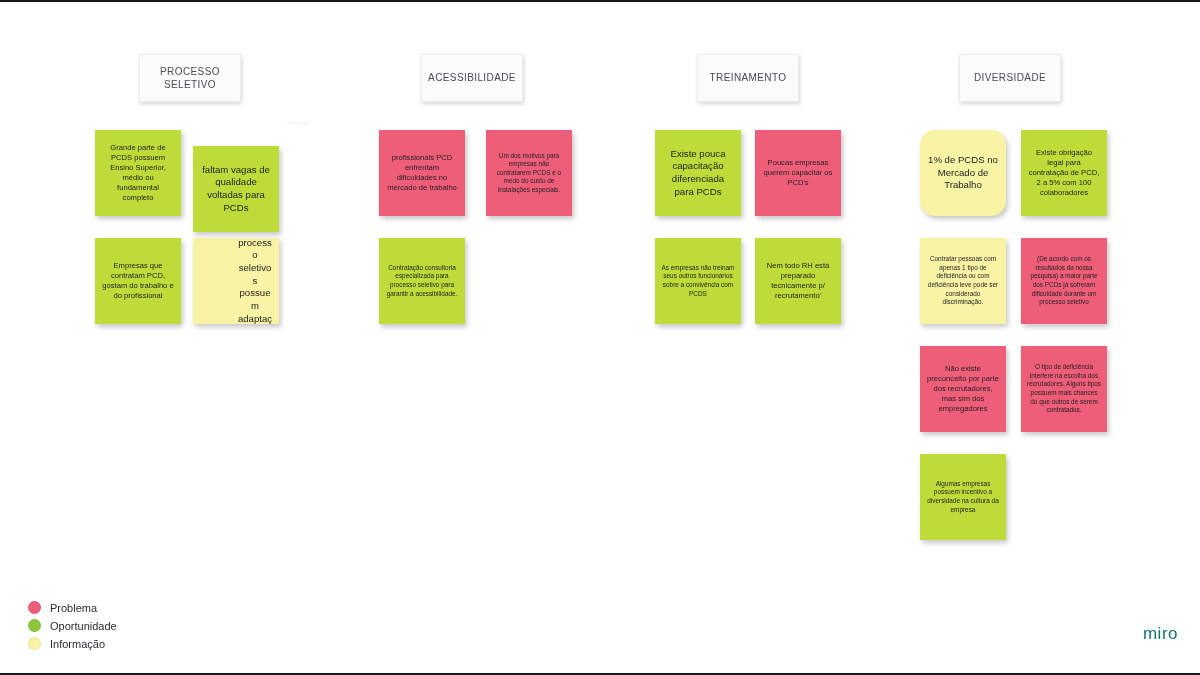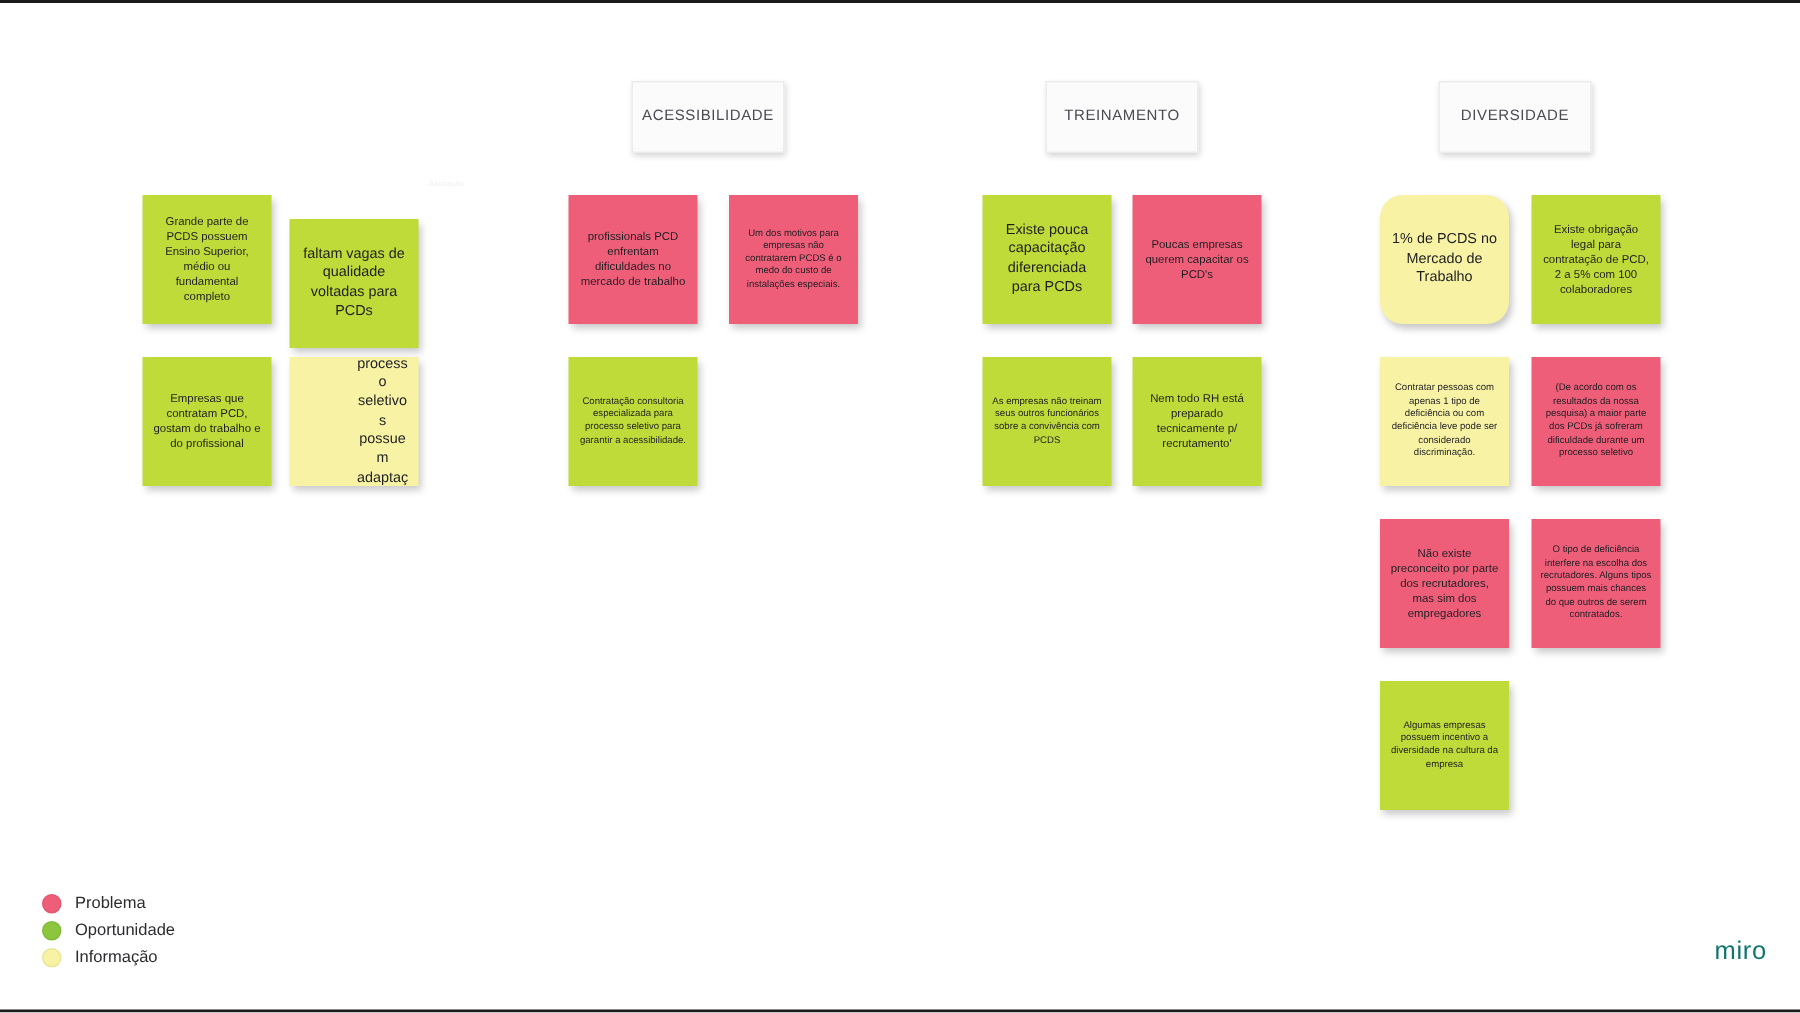--- a/index.html
+++ b/index.html
@@ -78,21 +78,21 @@
   .t-sm span { font-size: 6.4px; line-height: 1.34; }
 
   
   #legend {
     position: absolute;
     left: 28px;
     top: 594px;
   }
   .legend-row {
     display: flex;
-    align-items: flex-start;
+    align-items: flex-end;
     height: 18px;
   }
   .legend-dot {
     width: 13px;
     height: 13px;
     border-radius: 50%;
     margin-right: 9px;
     flex: none;
     box-shadow: inset 0 0 0 1px rgba(0,0,0,0.06);
   }
@@ -119,20 +119,23 @@
     font-size: 5px;
     color: #f0eeee;
     letter-spacing: 0.3px;
   }
 </style>
 </head>
 <body>
 
 <div id="board">
 
+  <div class="col-header" style="left:139px; top:52px;">
+    <span>PROCESSO SELETIVO</span>
+  </div>
   <div class="col-header" style="left:421px; top:52px;">
     <span>ACESSIBILIDADE</span>
   </div>
   <div class="col-header" style="left:697px; top:52px;">
     <span>TREINAMENTO</span>
   </div>
   <div class="col-header" style="left:959px; top:52px;">
     <span>DIVERSIDADE</span>
   </div>
 

